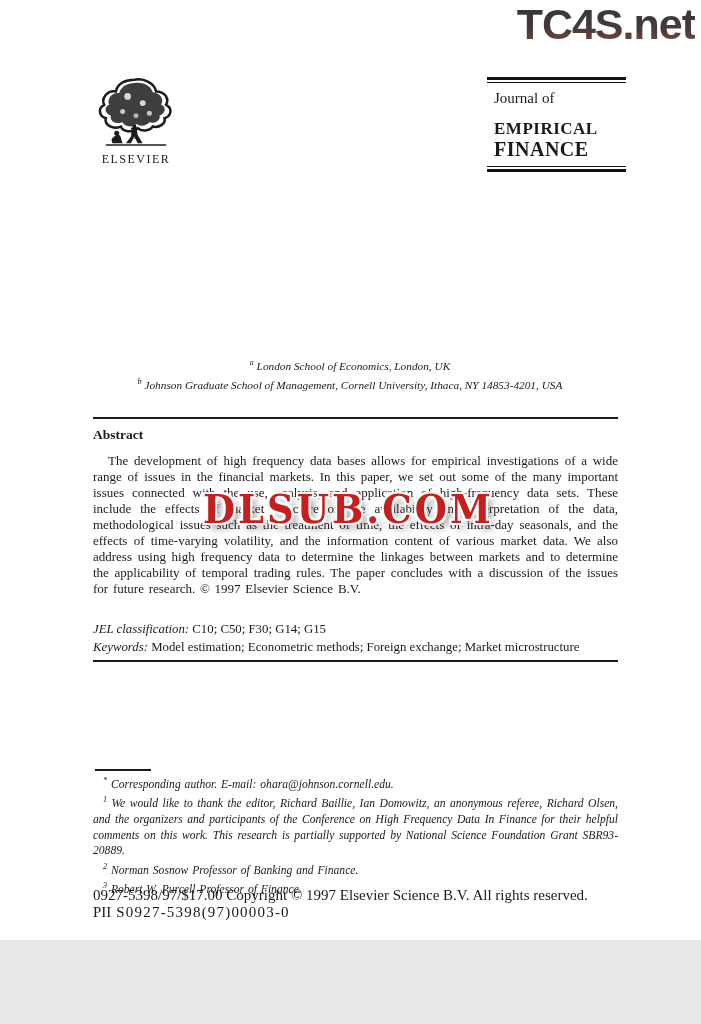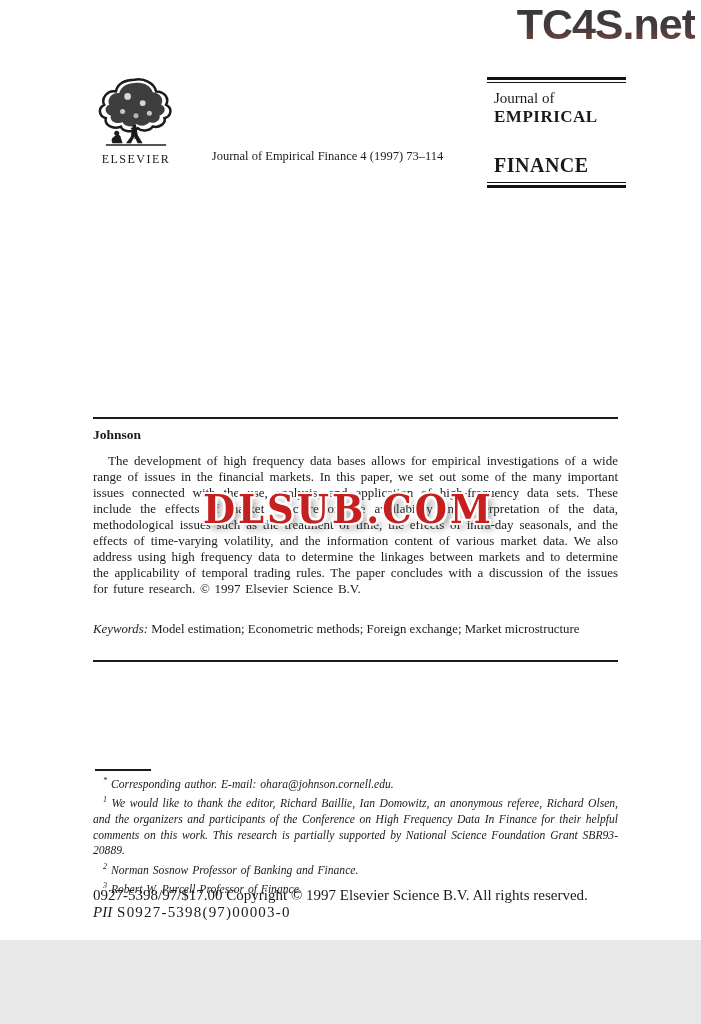--- a/index.html
+++ b/index.html
@@ -53,22 +53,22 @@
   .journal-citation {
     position: absolute; left: 180px; top: 149px; width: 295px;
     text-align: center; font-size: 12.5px;
   }
   .journal-box { position: absolute; left: 487px; top: 77px; width: 139px; }
   .jb-rule-thick { height: 3px; background: #131313; }
   .jb-rule-thin  { height: 1px; background: #131313; margin-top: 2px; }
   .jb-rule-thin2 { height: 1px; background: #131313; margin-bottom: 2px; }
   .jb-body { padding: 7px 4px 6px 7px; }
   .jb-line1 { font-size: 15px; line-height: 17px; }
-  .jb-line2 { font-size: 17px; font-weight: bold; letter-spacing: 0.5px; line-height: 19px; }
-  .jb-line3 { font-size: 20px; font-weight: bold; letter-spacing: 0.5px; line-height: 22px; margin-top: 28px; }
+  .jb-line2 { font-size: 17px; font-weight: bold; letter-spacing: 0.5px; line-height: 19px; margin-top: 12px; }
+  .jb-line3 { font-size: 20px; font-weight: bold; letter-spacing: 0.5px; line-height: 22px; }
 
   
   .title-block {
     position: absolute; left: 60px; top: 244px; width: 580px;
     text-align: center; font-size: 24.5px; line-height: 32px;
   }
   .title-block sup { font-size: 13px; }
   .authors-line {
     position: absolute; left: 60px; top: 326px; width: 580px;
     text-align: center; font-size: 17px;
@@ -109,21 +109,21 @@
     font-size: 11.6px; line-height: 15.6px; font-style: italic;
   }
   .fnote { text-indent: 10px; text-align: justify; word-spacing: 1px; }
   .fnote sup { font-size: 8px; }
 
   
   .imprint {
     position: absolute; left: 93px; top: 887px; width: 560px;
     font-size: 15px; line-height: 16.5px;
   }
-  .pii-label { font-style: italic; }
+  .pii-label { }
   .pii-number { letter-spacing: 1.2px; }
 </style>
 </head>
 <body>
 
 <div class="page">
 
   <div class="wm-top">TC4S.net</div>
 
   <div class="logo-block">
@@ -147,45 +147,57 @@
           <path d="M24 70 C28 66 32 68 32 72 L34 78 L22 78 C20 74 21 72 24 70 Z"></path>
           <circle cx="27" cy="66" r="3"></circle>
 
           <path d="M14 79 L86 79 L86 81 L14 81 Z"></path>
         </g>
       </svg>
     </span>
     <div class="publisher-name">ELSEVIER</div>
   </div>
 
-  <div class="journal-citation">Journal of Empirical Finance 4 (1997) 73–114</div>
 
   <div class="journal-box">
     <div class="jb-rule-thick"></div>
     <div class="jb-rule-thin"></div>
     <div class="jb-body">
       <div class="jb-line1">Journal of</div>
       <div class="jb-line2">EMPIRICAL</div>
       <div class="jb-line3">FINANCE</div>
     </div>
     <div class="jb-rule-thin2"></div>
     <div class="jb-rule-thick"></div>
   </div>
 
 
 
+  <div class="affiliations">
+    <div>
+      <sup>a</sup>
+      <span>London School of Economics, London, UK</span>
+    </div>
+    <div>
+      <sup>b</sup>
+      <span>Johnson Graduate School of Management, Cornell University, Ithaca, NY 14853-4201, USA</span>
+    </div>
+  </div>
 
   <div class="rule rule-abstract-top"></div>
 
-  <div class="abstract-heading">Johnson</div>
+  <div class="abstract-heading">Abstract</div>
   <div class="abstract-text">The development of high frequency data bases allows for empirical investigations of a wide range of issues in the financial markets. In this paper, we set out some of the many important issues connected with the use, analysis, and application of high-frequency data sets. These include the effects of market structure on the availability and interpretation of the data, methodological issues such as the treatment of time, the effects of intra-day seasonals, and the effects of time-varying volatility, and the information content of various market data. We also address using high frequency data to determine the linkages between markets and to determine the applicability of temporal trading rules. The paper concludes with a discussion of the issues for future research. © 1997 Elsevier Science B.V.</div>
 
   <div class="wm-mid">DLSUB.COM</div>
 
   <div class="meta-lines">
+    <div>
+      <span class="meta-label">JEL classification:</span><span> C10; C50; F30; G14; G15</span>
+    </div>
     <div>
       <span class="meta-label">Keywords:</span><span> Model estimation; Econometric methods; Foreign exchange; Market microstructure</span>
     </div>
   </div>
 
   <div class="rule rule-keywords-bottom"></div>
 
   <div class="fn-rule"></div>
   <div class="footnotes">
     <p class="fnote">

